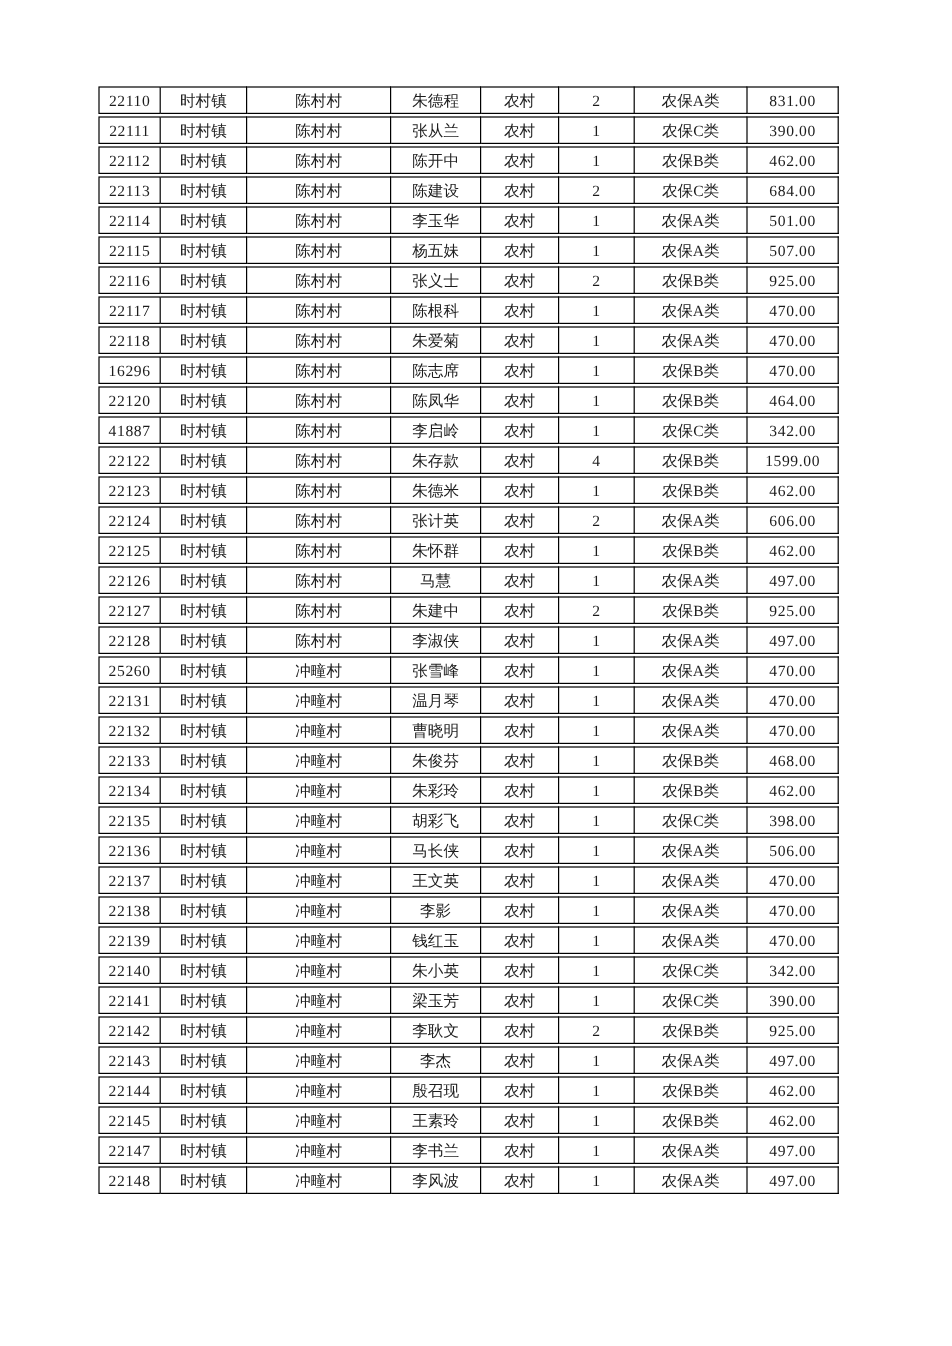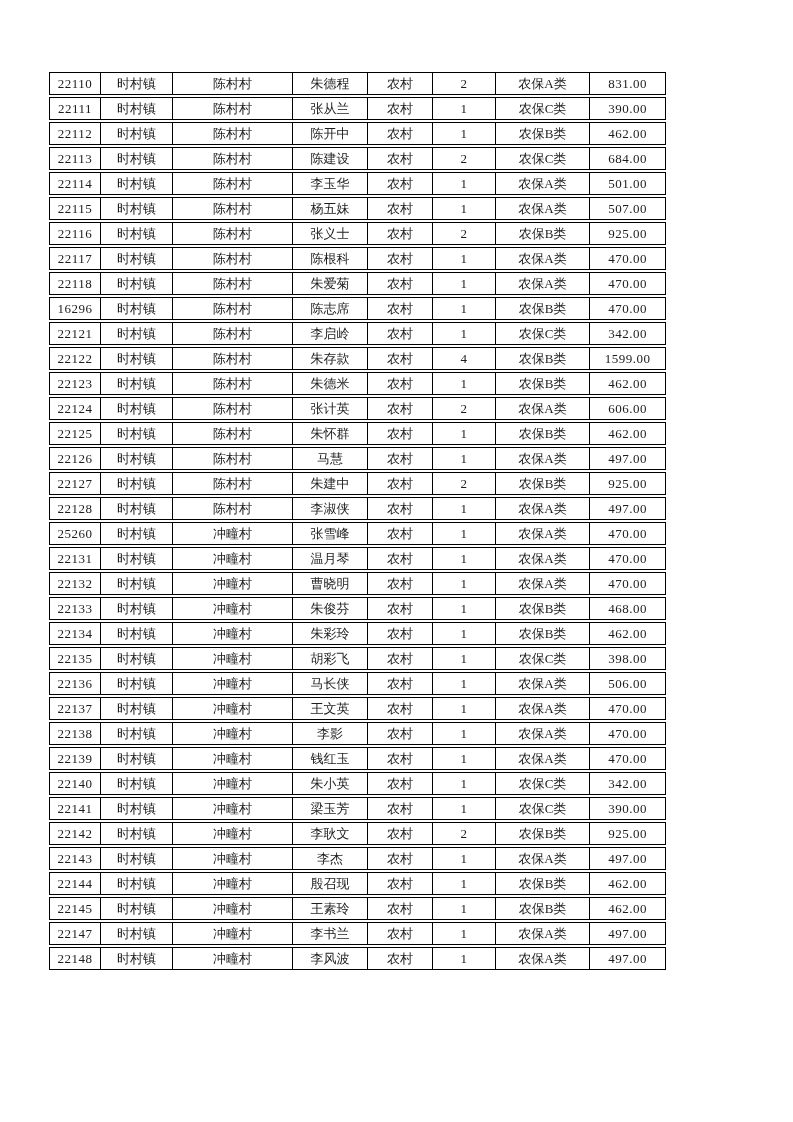--- a/index.html
+++ b/index.html
@@ -10,21 +10,21 @@
   .page {
     position: relative;
     width: 793px;
     height: 1122px;
     background: #ffffff;
     overflow: hidden;
     font-family: "Liberation Serif", "DejaVu Serif", serif;
   }
   table.grid {
     position: absolute;
-    left: 49px;
+    left: 82px;
     top: 70px;
     width: 617px;
     table-layout: fixed;
     border-collapse: separate;
     border-spacing: 0 2px;
   }
   table.grid td {
     box-sizing: border-box;
     height: 23px;
     padding: 0 2px;
@@ -157,21 +157,31 @@
           <td class="num">16296</td>
           <td>时村镇</td>
           <td>陈村村</td>
           <td>陈志席</td>
           <td>农村</td>
           <td class="num">1</td>
           <td>农保B类</td>
           <td class="num">470.00</td>
         </tr>
         <tr>
-          <td class="num">22121</td>
+          <td class="num">22120</td>
+          <td>时村镇</td>
+          <td>陈村村</td>
+          <td>陈凤华</td>
+          <td>农村</td>
+          <td class="num">1</td>
+          <td>农保B类</td>
+          <td class="num">464.00</td>
+        </tr>
+        <tr>
+          <td class="num">41887</td>
           <td>时村镇</td>
           <td>陈村村</td>
           <td>李启岭</td>
           <td>农村</td>
           <td class="num">1</td>
           <td>农保C类</td>
           <td class="num">342.00</td>
         </tr>
         <tr>
           <td class="num">22122</td>

